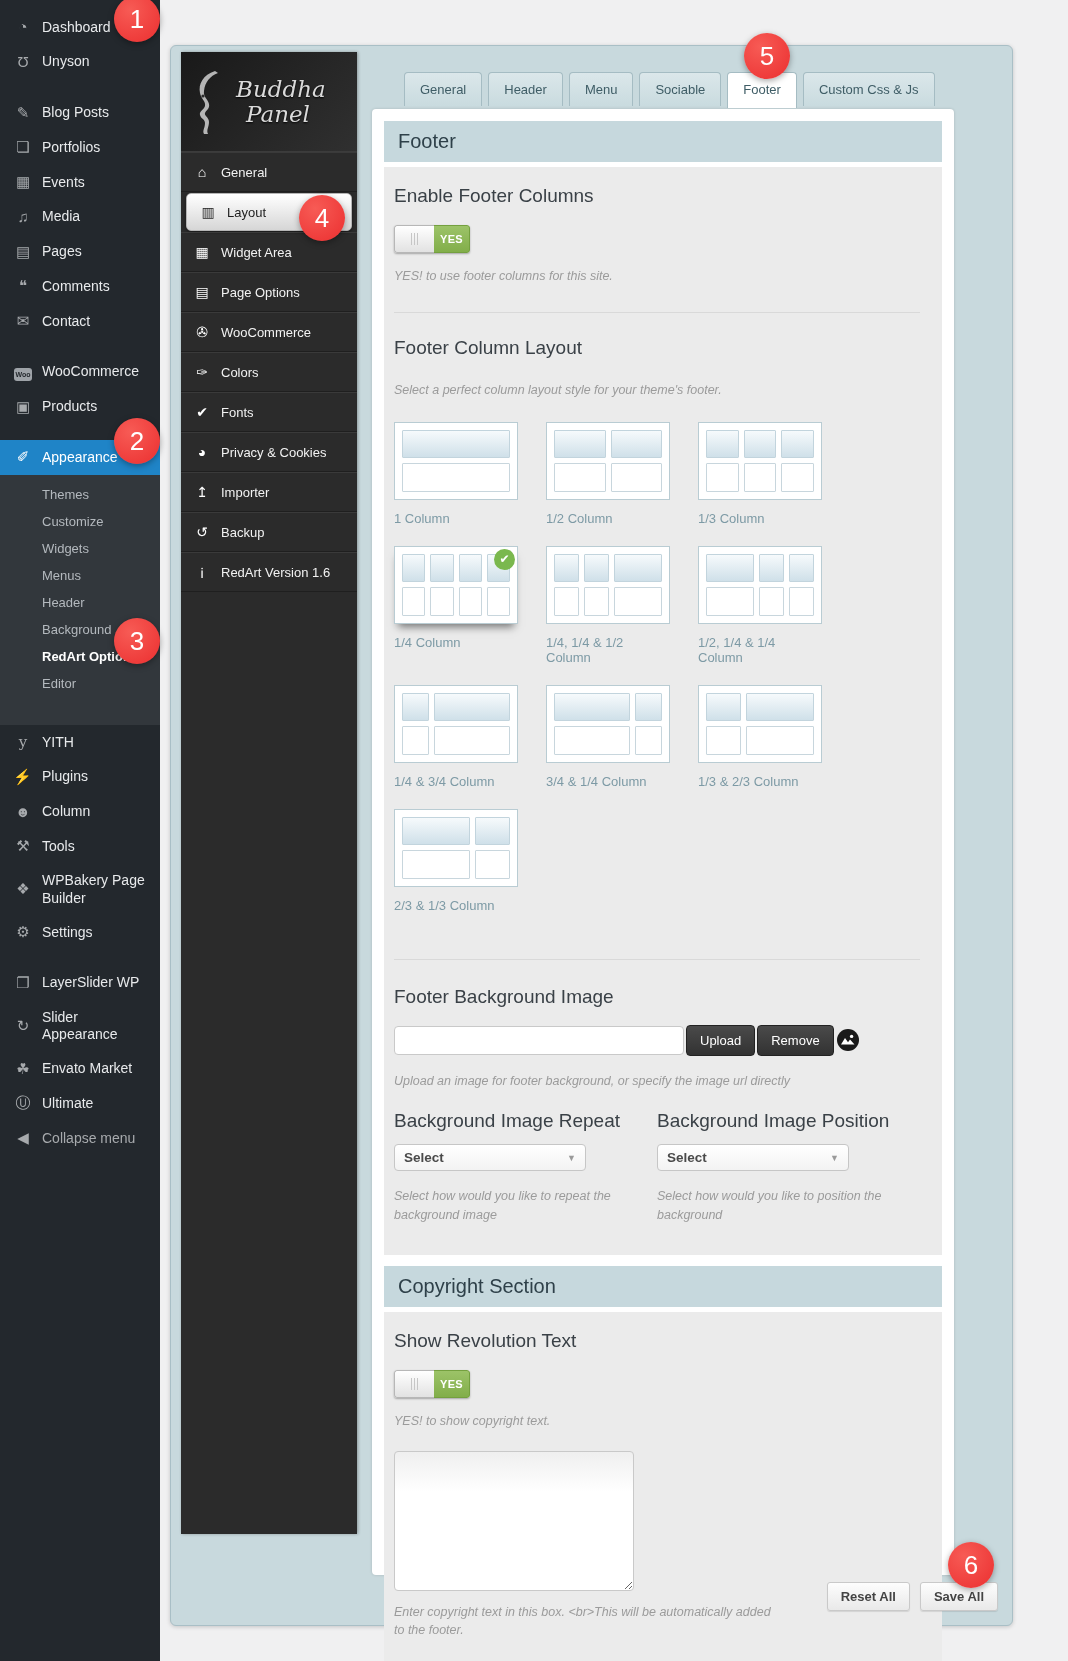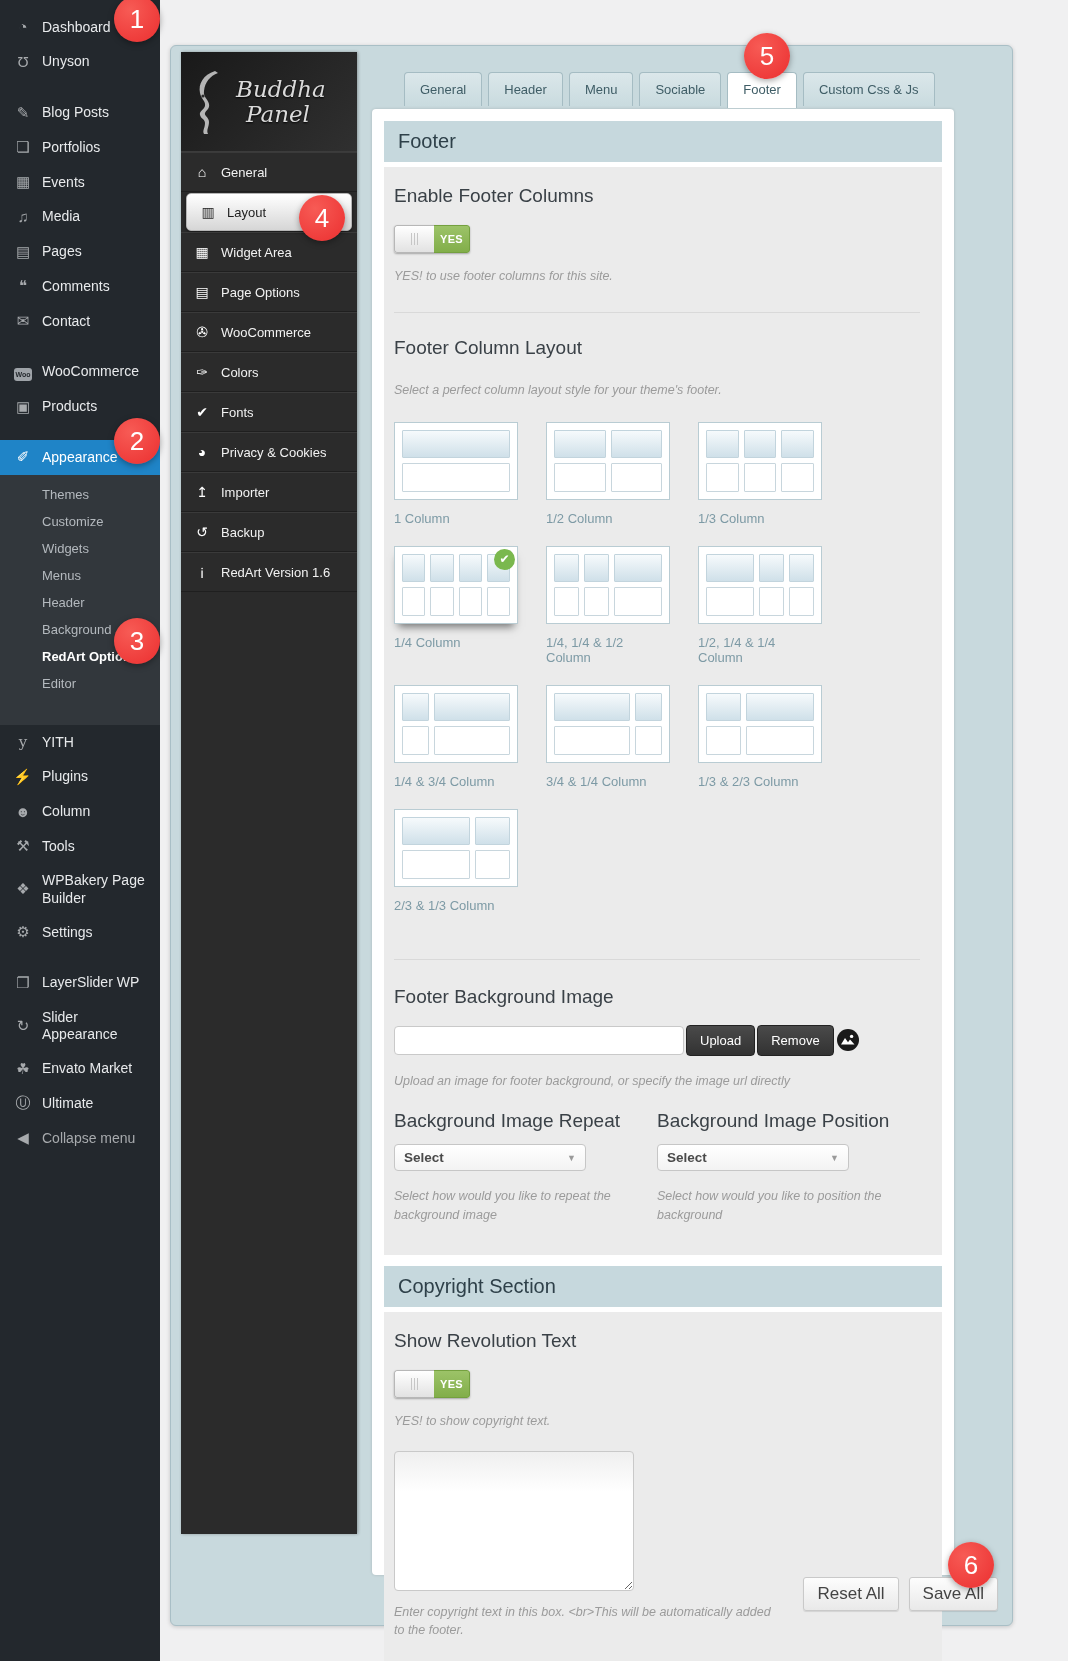--- a/index.html
+++ b/index.html
@@ -81,21 +81,21 @@
 
   .section-head.second { margin-top:11px; }
 
   
   .ta { width:240px; height:140px; border:1px solid #c9c9c9; border-radius:4px; background:linear-gradient(#efefef,#ffffff 40px); margin-top:20px; position:relative; }
   .ta::after { content:""; position:absolute; right:3px; bottom:3px; width:10px; height:10px; background:repeating-linear-gradient(135deg,transparent 0 2px,#ababab 2px 3px); clip-path:polygon(100% 0,100% 100%,0 100%); }
   .ta-help { width:390px; margin-top:8px; }
 
   
   #panel-footer { position:absolute; right:14px; bottom:14px; display:flex; gap:10px; }
-  .btn { background:linear-gradient(#fdfdfd,#e9e9e9); border:1px solid #c9c9c9; border-radius:3px; padding:6px 13px; font-size:17px; color:#444; cursor:pointer; box-shadow:0 1px 1px rgba(0,0,0,.1); }
+  .btn { background:linear-gradient(#fdfdfd,#e9e9e9); border:1px solid #c9c9c9; border-radius:3px; padding:6px 13px; font-size:13px; color:#444; cursor:pointer; box-shadow:0 1px 1px rgba(0,0,0,.1);font-weight:bold; }
 
   
   .rc { position:absolute; width:46px; height:46px; border-radius:50%; background:radial-gradient(circle at 35% 30%,#f75b55,#ee3a39 75%); color:#fff; font-size:26px; display:flex; align-items:center; justify-content:center; box-shadow:0 2px 6px rgba(0,0,0,.35); z-index:60; }
   #rc1 { left:114px; top:-4px; }
   #rc2 { left:114px; top:418px; }
   #rc3 { left:114px; top:618px; }
   #rc4 { left:299px; top:195px; }
   #rc5 { left:744px; top:33px; }
   #rc6 { left:948px; top:1542px; }
 </style>

